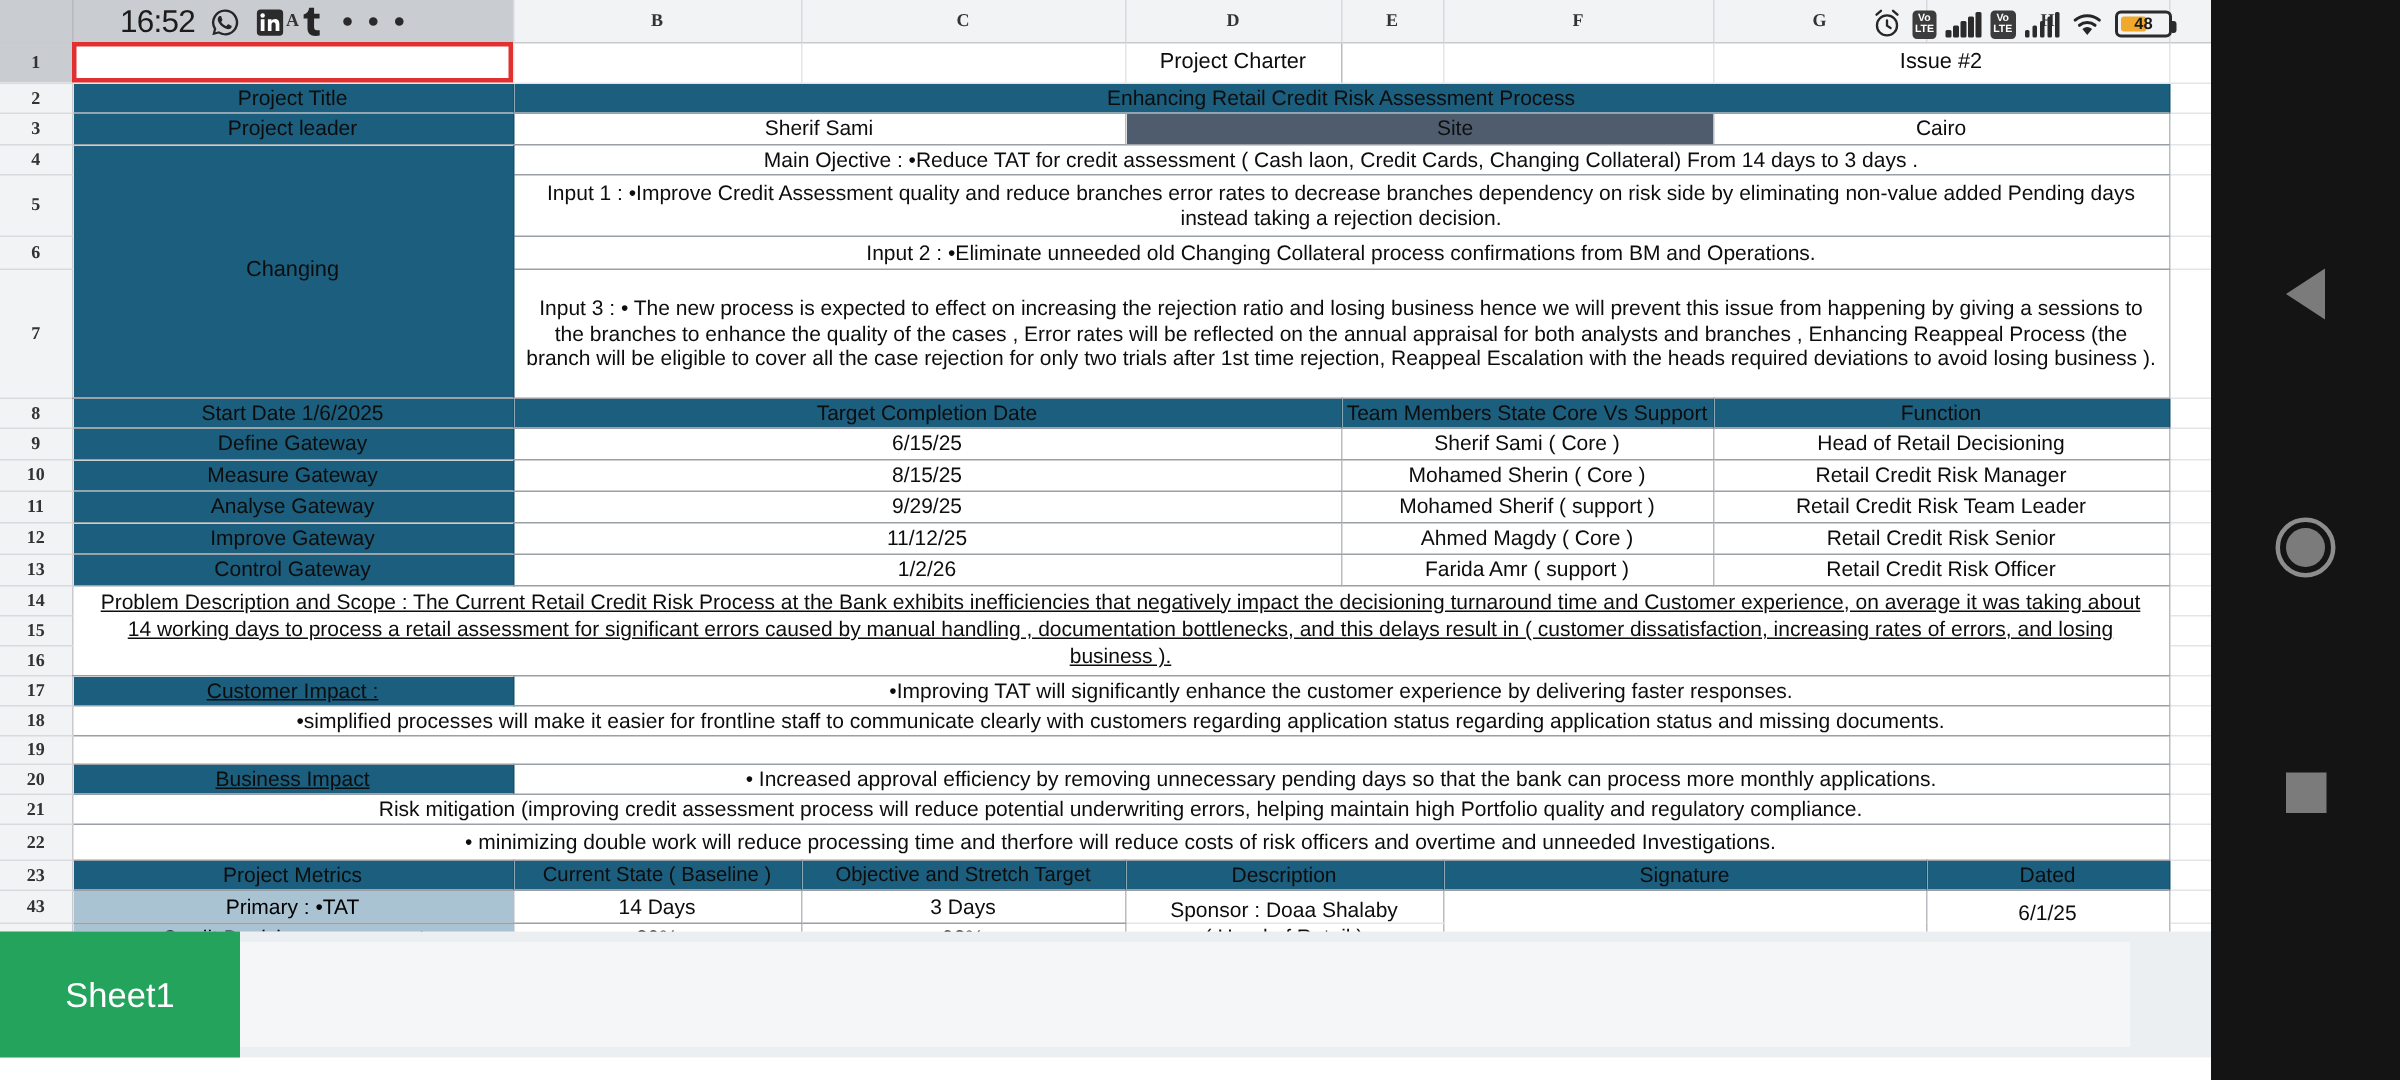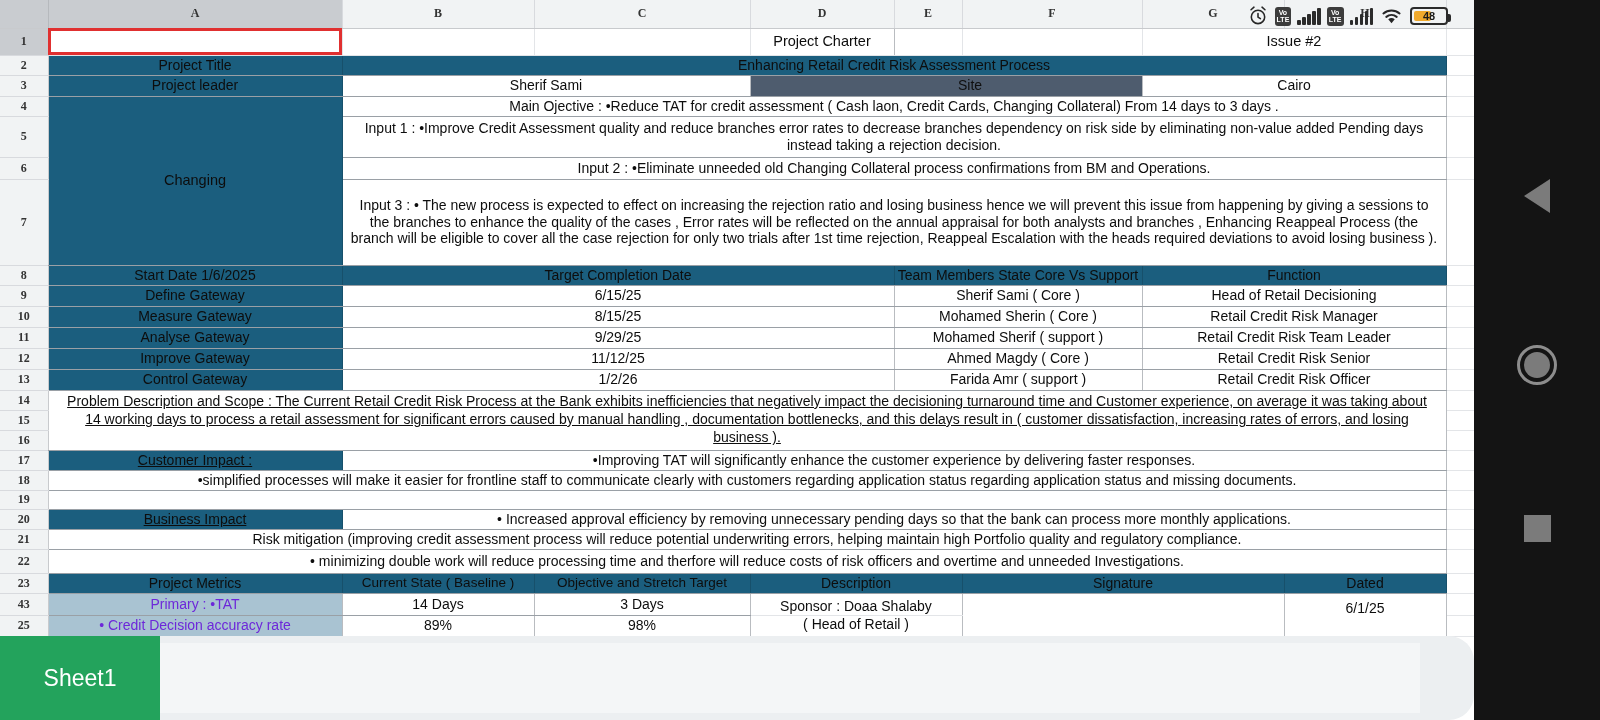--- a/index.html
+++ b/index.html
@@ -41,21 +41,21 @@
   
   .cell {
     border-right:1px solid #b9bcc0; border-bottom:1px solid #9aa0a6;
     font-size:14.5px; color:#0d0d0d; text-align:center; vertical-align:middle;
     line-height:1.18; padding:1px 3px; background:#ffffff; overflow:hidden;
     white-space:normal;
   }
   .cell.blank { border-right:1px solid #e3e5e8; border-bottom:1px solid #e3e5e8; }
   .cell.hdrfill { background:#1b5e7e; color:#0d0d0d; border-right:1px solid #17506b; }
   .cell.site    { background:#4e5c6e; color:#0f0f0f;padding-left:48px; }
-  .cell.metric  { background:#a9c3d2; color:#6d28d9; }
+  .cell.metric  { background:#a9c3d2; color:#000000; }
   .cell.ul      { text-decoration:underline; }
   .cell.nb      { border-bottom:1px solid #e3e5e8; }
   .cell.thin    { font-size:14px; }
   .cell.sm      { font-size:13.5px; }
 
   .cell-selected {
     position:absolute; left:48px; top:28px; width:294px; height:27px;
     border:3px solid #e03030; background:#ffffff; z-index:6; pointer-events:none;
   }
 
@@ -91,22 +91,22 @@
     background:#2b2b2b; border-radius:0 2px 2px 0;
   }
   .battery .fill { height:10px; margin-left:2px; background:#f0a92c; border-radius:2px; }
   .battery .lvl {
     position:absolute; left:0; right:0; text-align:center;
     font-size:11px; font-weight:bold; color:#1a1a1a;
   }
 
   
   .tabbar {
-    position:absolute; left:0; bottom:0; width:1474px; height:84px;
-    background:#eceff1; z-index:5;border-radius:25px;
+    position:absolute; left:0; bottom:15px; width:1474px; height:84px;
+    background:#eceff1; z-index:5;
   }
   .tab-active {
     position:absolute; left:0; top:0; width:160px; height:84px;
     background:#23a35c; color:#ffffff; font-size:23px;
     display:flex; align-items:center; justify-content:center;
   }
   .tab-panel {
     position:absolute; left:160px; top:7px; width:1260px; height:70px;
     background:#f4f6f7;
   }
@@ -362,20 +362,43 @@
   <div class="watermark">
     <div class="wm-ar">مستقل</div>
     <div class="wm-en">mostaql.com</div>
   </div>
 
   <div class="tabbar">
     <div class="tab-active">Sheet1</div>
     <div class="tab-panel"></div>
   </div>
 
+  <div class="statusbar-left">
+    <span class="sb-clock">16:52</span>
+    <span class="sb-ic">
+      <svg width="22" height="22" viewBox="0 0 24 24">
+        <path d="M12 2.6A9.4 9.4 0 0 0 3.9 16.8L2.8 21.2l4.5-1.2A9.4 9.4 0 1 0 12 2.6zm0 1.6a7.8 7.8 0 1 1-4.1 14.4l-.3-.2-2.6.7.7-2.6-.2-.3A7.8 7.8 0 0 1 12 4.2z" fill="#262626"></path>
+        <path d="M9.4 7.7c-.2-.4-.4-.4-.6-.4h-.5c-.2 0-.5.1-.7.4-.3.3-.9.9-.9 2.1s.9 2.4 1 2.6c.1.2 1.7 2.8 4.3 3.8 2.1.8 2.6.7 3 .6.5 0 1.5-.6 1.7-1.2.2-.6.2-1.1.1-1.2l-.6-.3-1.6-.8c-.2-.1-.4-.1-.6.1l-.8 1c-.1.2-.3.2-.5.1-.2-.1-1-.4-2-1.2-.7-.6-1.2-1.4-1.4-1.7-.1-.2 0-.3.1-.4l.4-.5.3-.5v-.4l-.7-1.7z" fill="#262626"></path>
+      </svg>
+    </span>
+    <span class="sb-ic">
+      <svg width="20" height="20" viewBox="0 0 24 24">
+        <rect x="1.5" y="1.5" width="21" height="21" rx="3" fill="#2b2b2b"></rect>
+        <rect x="4.6" y="9.4" width="3" height="9.4" fill="#fff"></rect>
+        <circle cx="6.1" cy="6.3" r="1.8" fill="#fff"></circle>
+        <path d="M10.3 9.4h2.9v1.3c.5-.9 1.6-1.5 2.9-1.5 2.2 0 3.4 1.3 3.4 3.9v5.7h-3v-5c0-1.3-.5-2-1.6-2s-1.7.8-1.7 2v5h-2.9z" fill="#fff"></path>
+      </svg>
+    </span>
+    <span class="sb-ic">
+      <svg width="16" height="22" viewBox="0 0 16 24">
+        <path d="M10.6 1.2v4.4h4v3.5h-4v6.2c0 1.5.5 2.3 2 2.3h2.1v3.9c-.9.2-2 .3-3 .3-3.9 0-5.9-2-5.9-5.6V9.1H3V6.2c2.6-.8 3.8-2.6 4-5z" fill="#262626"></path>
+      </svg>
+    </span>
+    <span class="sb-dots">• • •</span>
+  </div>
 
   <div class="statusbar-right">
     <span class="sb-ic">
       <svg width="22" height="22" viewBox="0 0 24 24">
         <circle cx="12" cy="13" r="7.3" fill="none" stroke="#262626" stroke-width="1.7"></circle>
         <path d="M12 9.4v3.8l2.6 1.7" fill="none" stroke="#262626" stroke-width="1.7" stroke-linecap="round"></path>
         <path d="M4.4 5.2 7.6 2.4M19.6 5.2 16.4 2.4" stroke="#262626" stroke-width="1.7" stroke-linecap="round"></path>
       </svg>
     </span>
     <span class="volte">Vo<br>LTE</span>

